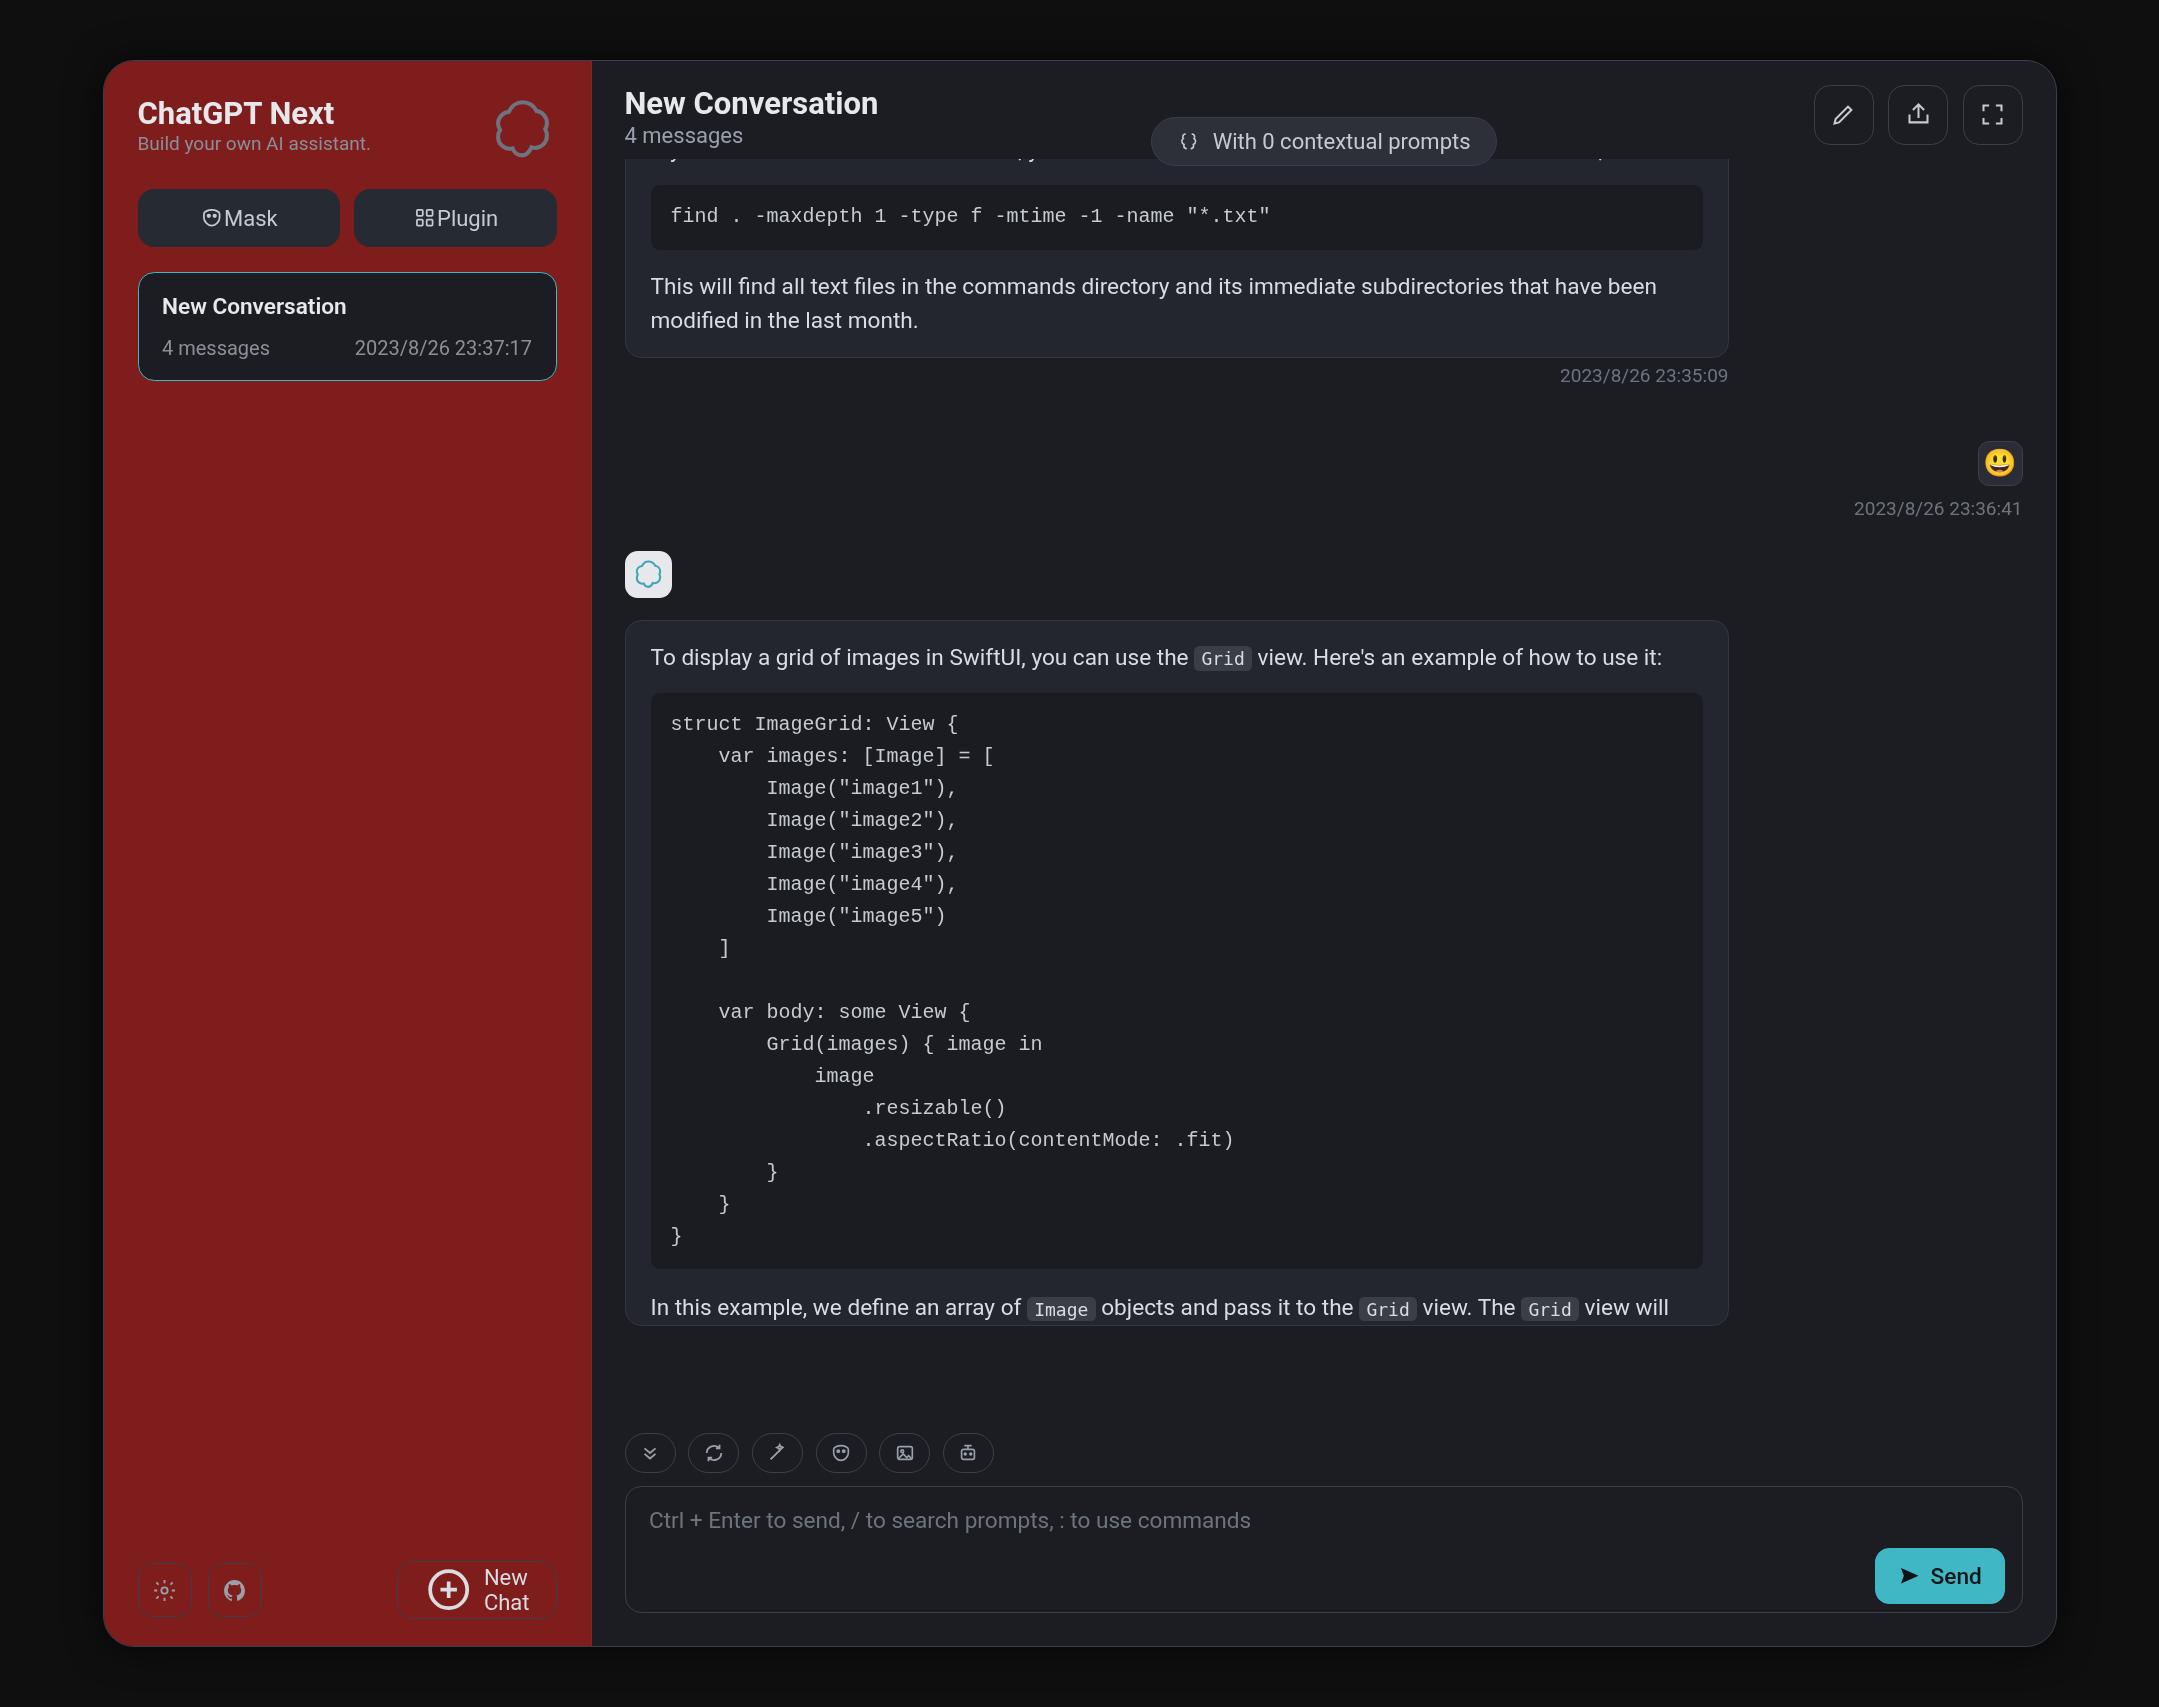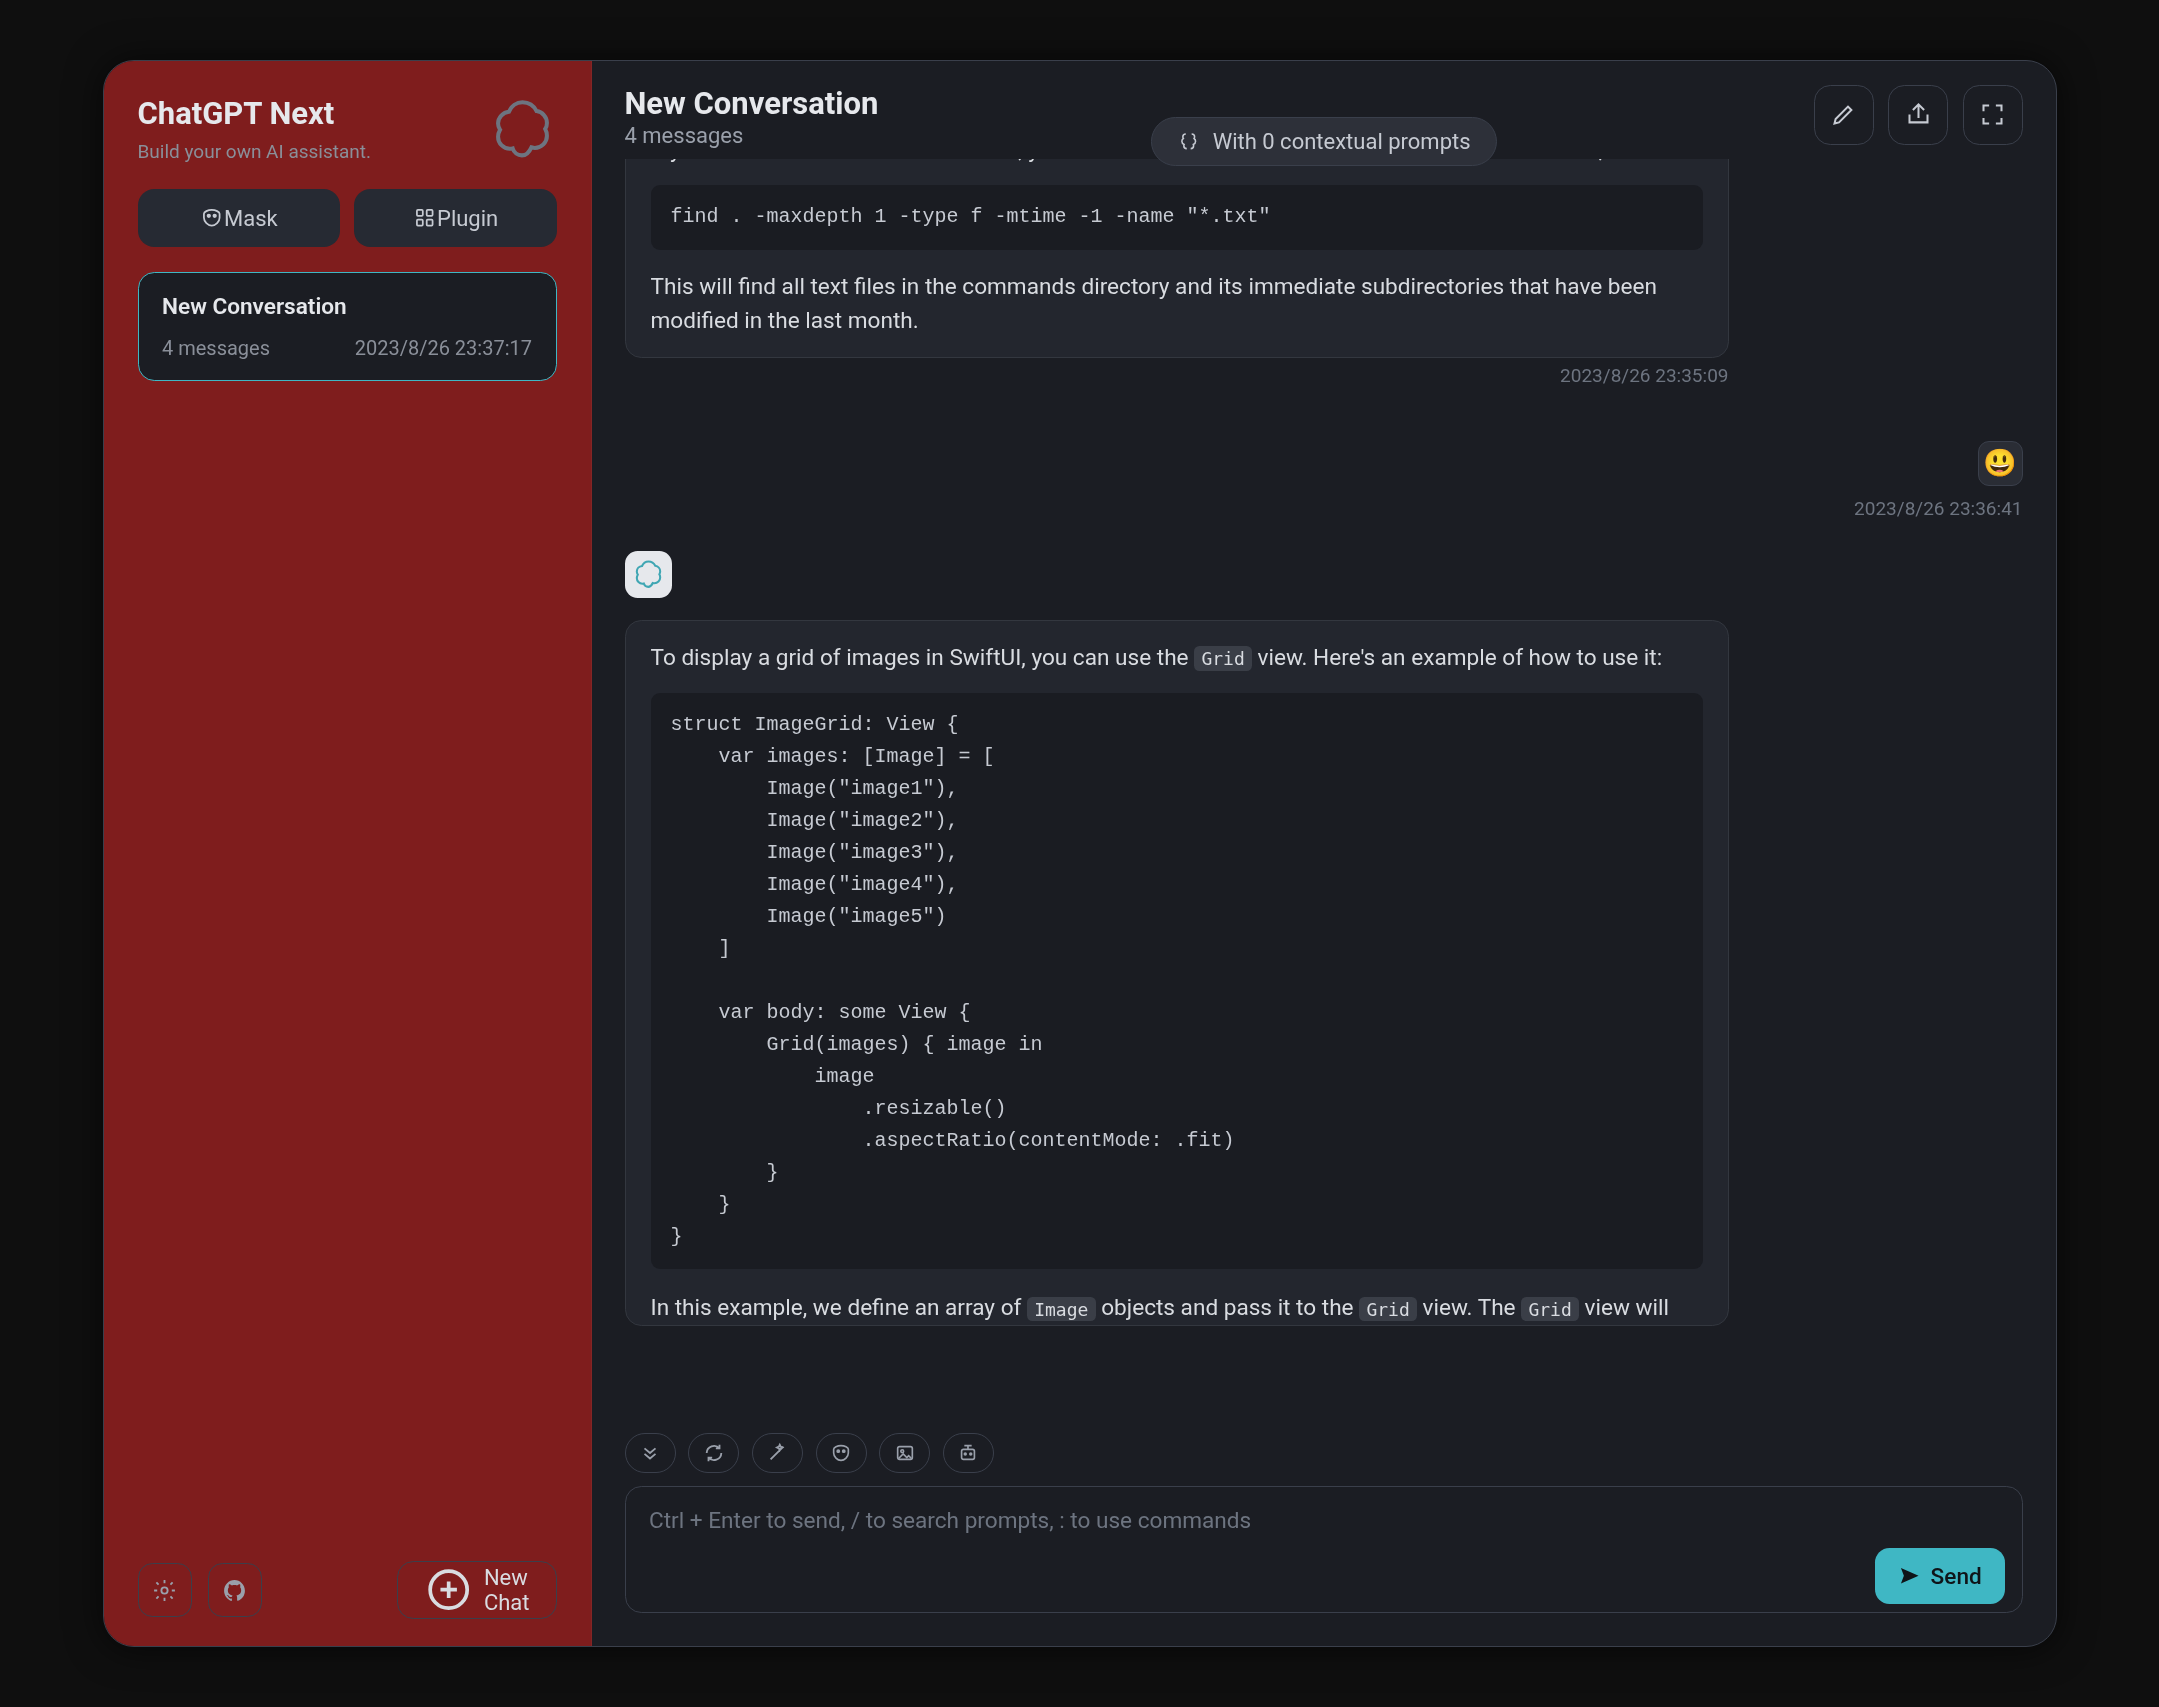--- a/index.html
+++ b/index.html
@@ -34,21 +34,21 @@
     flex-direction: column;
     padding: 34px 34px 27px 34px;
   }
   .sidebar-header {
     display: flex;
     justify-content: space-between;
     align-items: flex-start;
     margin-bottom: 25px;
   }
   .app-title { font-size: 31px; font-weight: 700; color: #e6e8ec; }
-  .app-subtitle { font-size: 19px; color: #8a8f99; margin-top: 8px; }
+  .app-subtitle { font-size: 19px; color: #8a8f99; margin-top: 0; }
   .logo-swirl { width: 69px; height: 69px; color: #6d7480; }
   .sidebar-buttons { display: flex; gap: 14.5px; margin-bottom: 25px; }
   .pill-btn {
     flex: 1;
     height: 58px;
     background: #262a33;
     border-radius: 16.3px;
     display: flex;
     align-items: center;
     justify-content: center;

